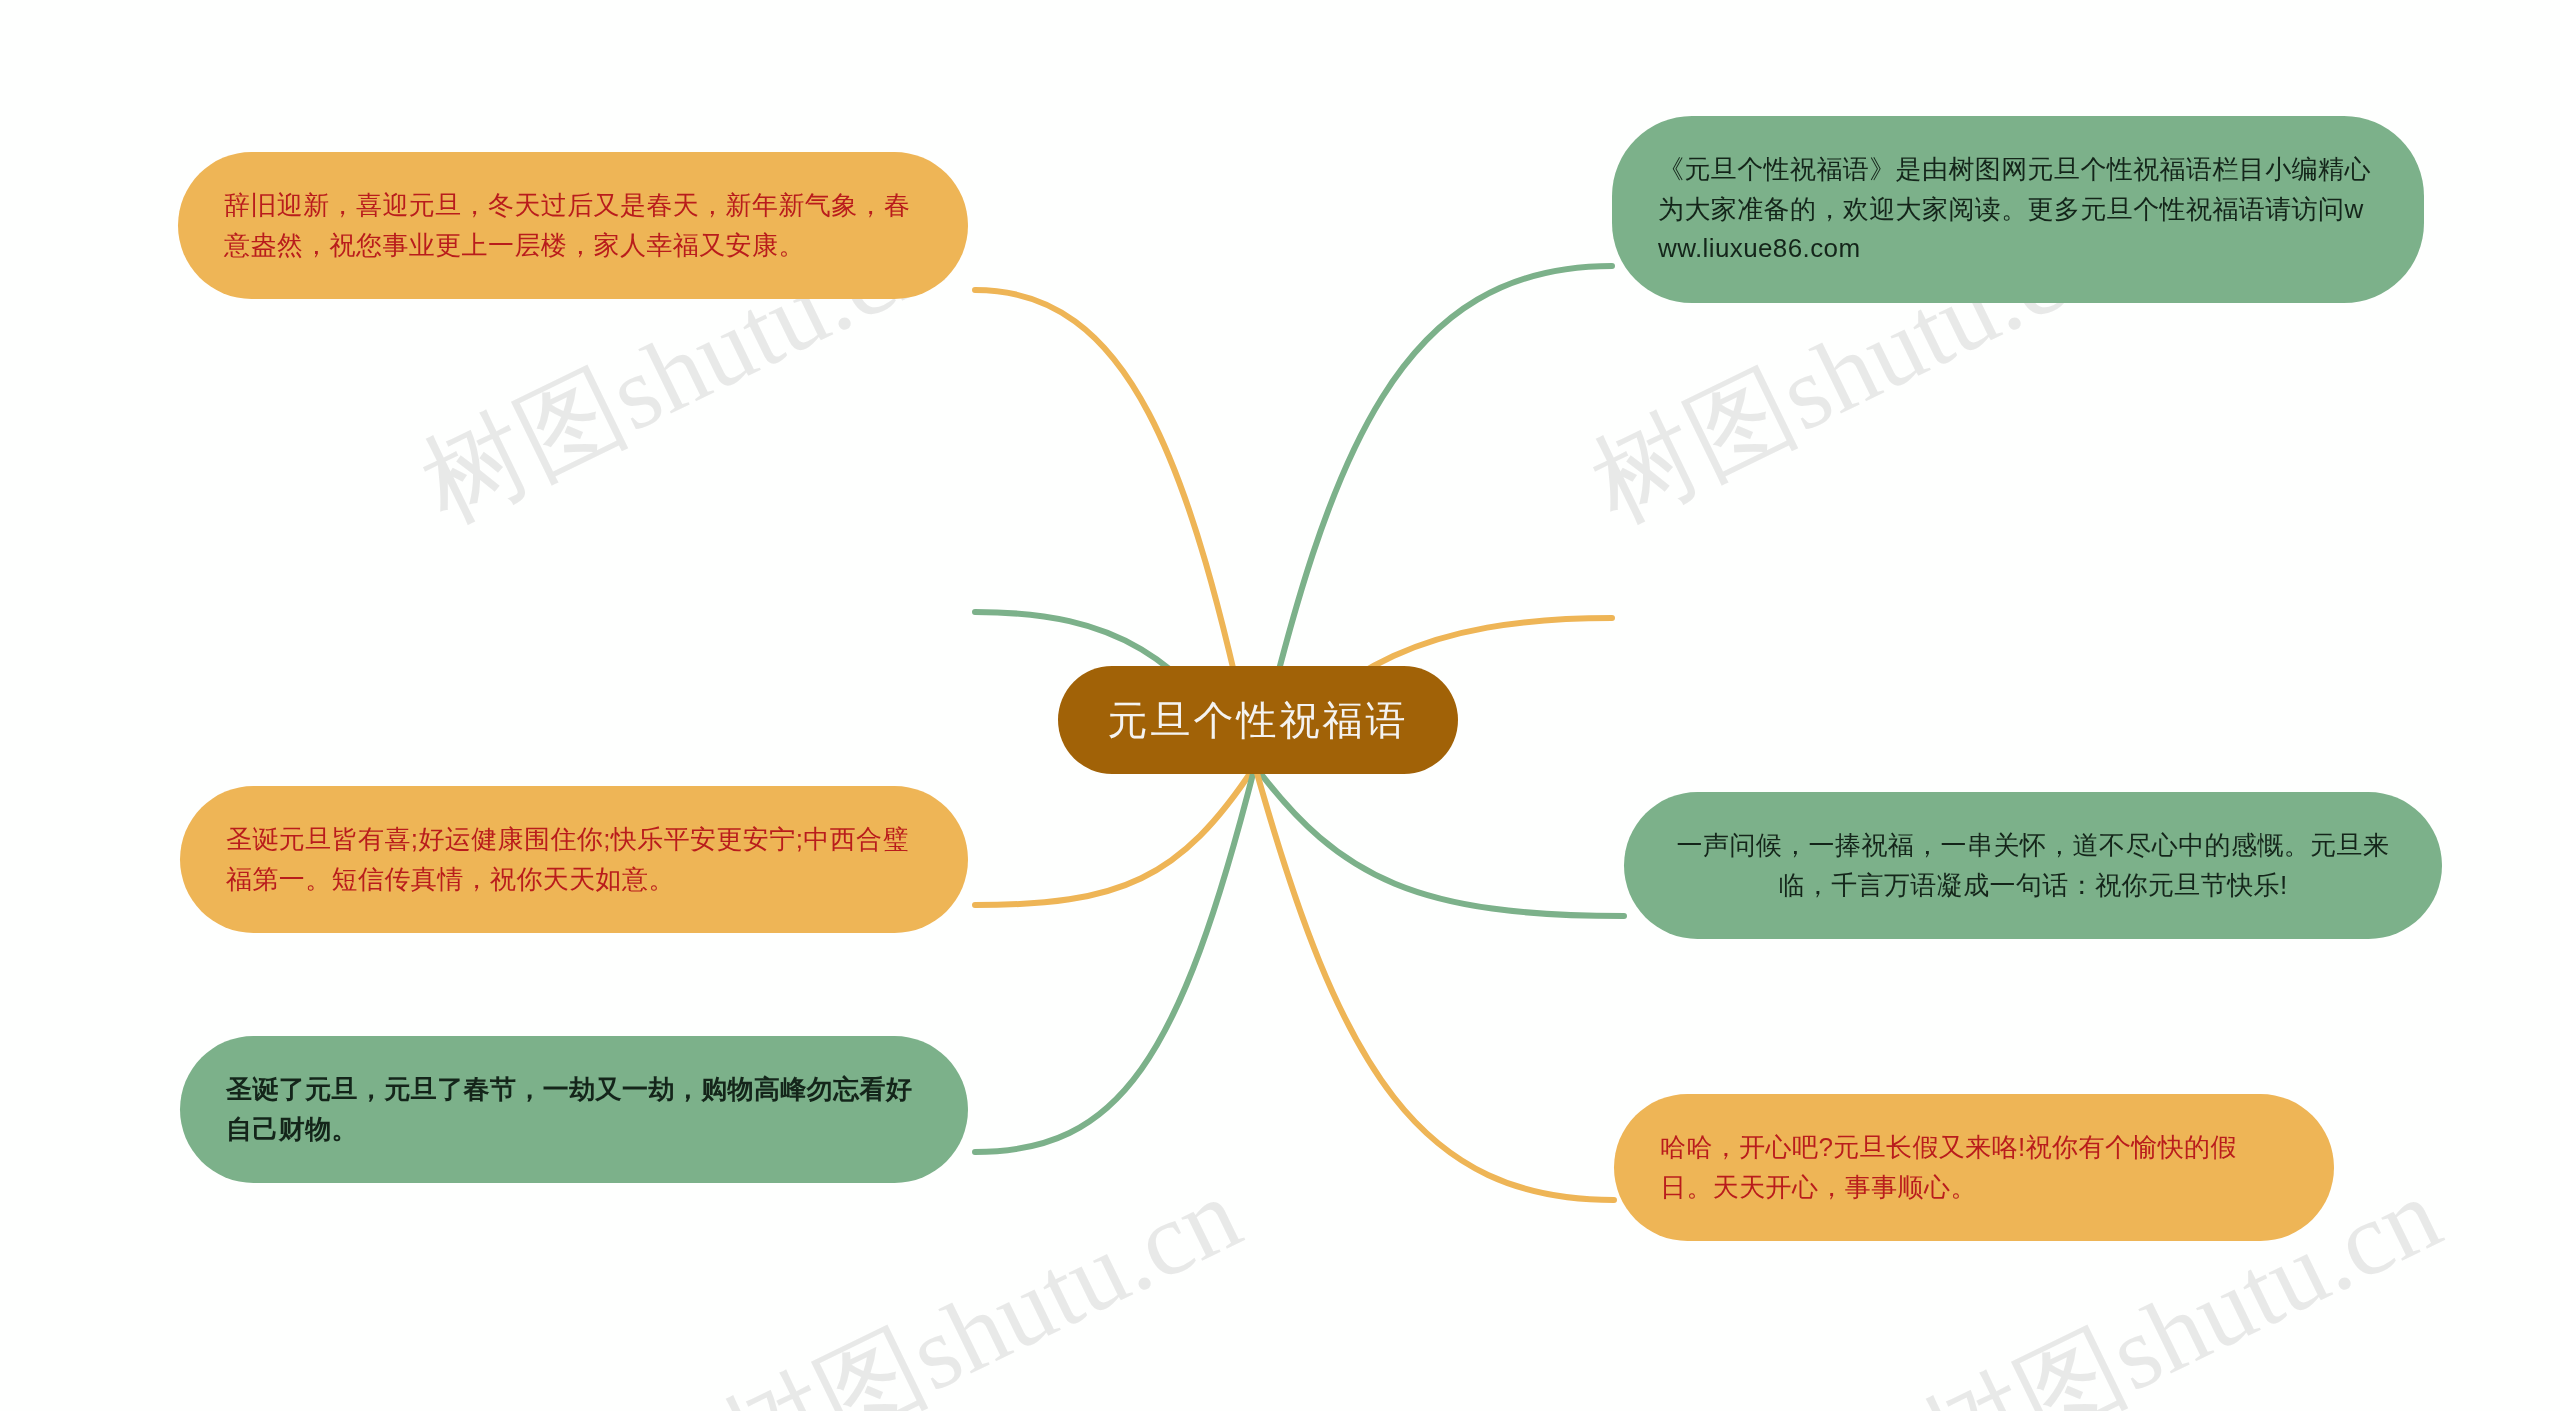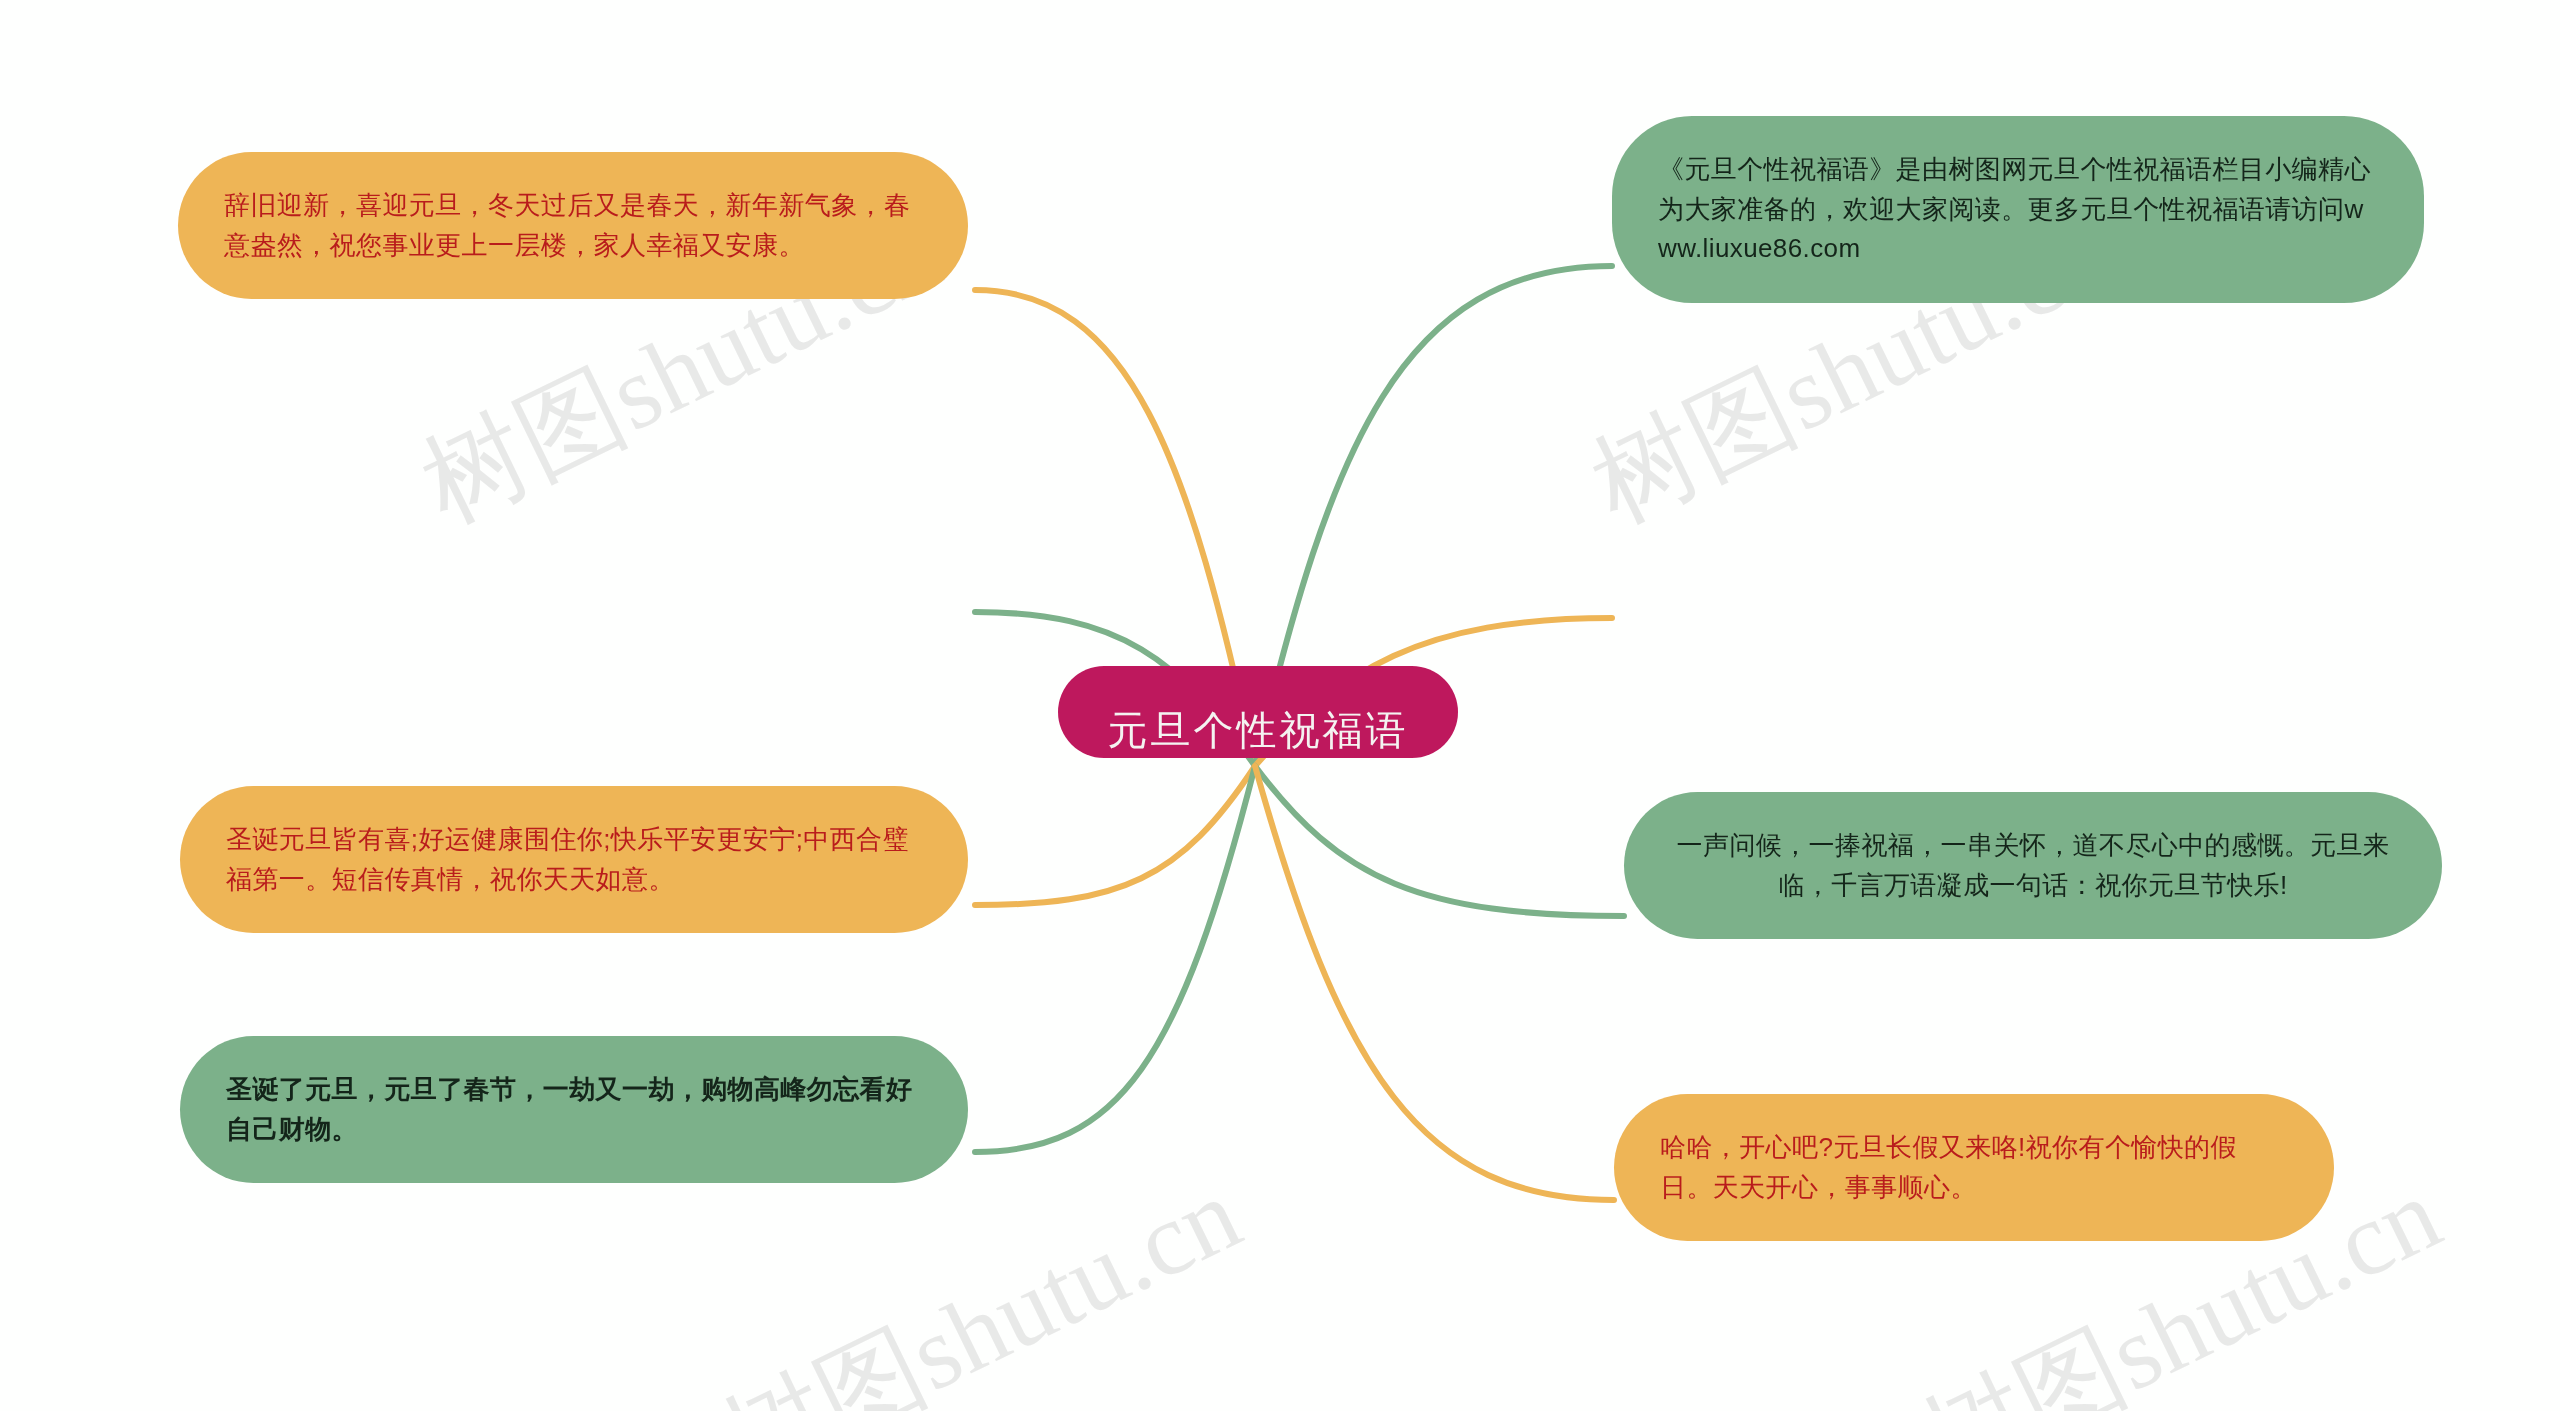--- a/index.html
+++ b/index.html
@@ -44,24 +44,24 @@
     word-break:break-all;
   }
   .orange{ background:#EEB556; }
   .orange .txt{ color:#b91c1c; }
   .green { background:#7CB18A; }
   .green  .txt{ color:#14251a; }
 
   #center{
     position:absolute;
     left:1058px; top:666px;
-    width:400px; height:92px;
-    background:#be185d;
+    width:400px; height:108px;
+    background:#a16207;
     border-radius:60px;
-    display:flex; align-items:flex-end; justify-content:center;
+    display:flex; align-items:center; justify-content:center;
   }
   #center .txt{
     font-size:40px;
     color:#F4F3F1;
     letter-spacing:3px;
     white-space:nowrap;
   }
 
   
   #n-l1{ left:178px;  top:152px;  width:790px;  }

